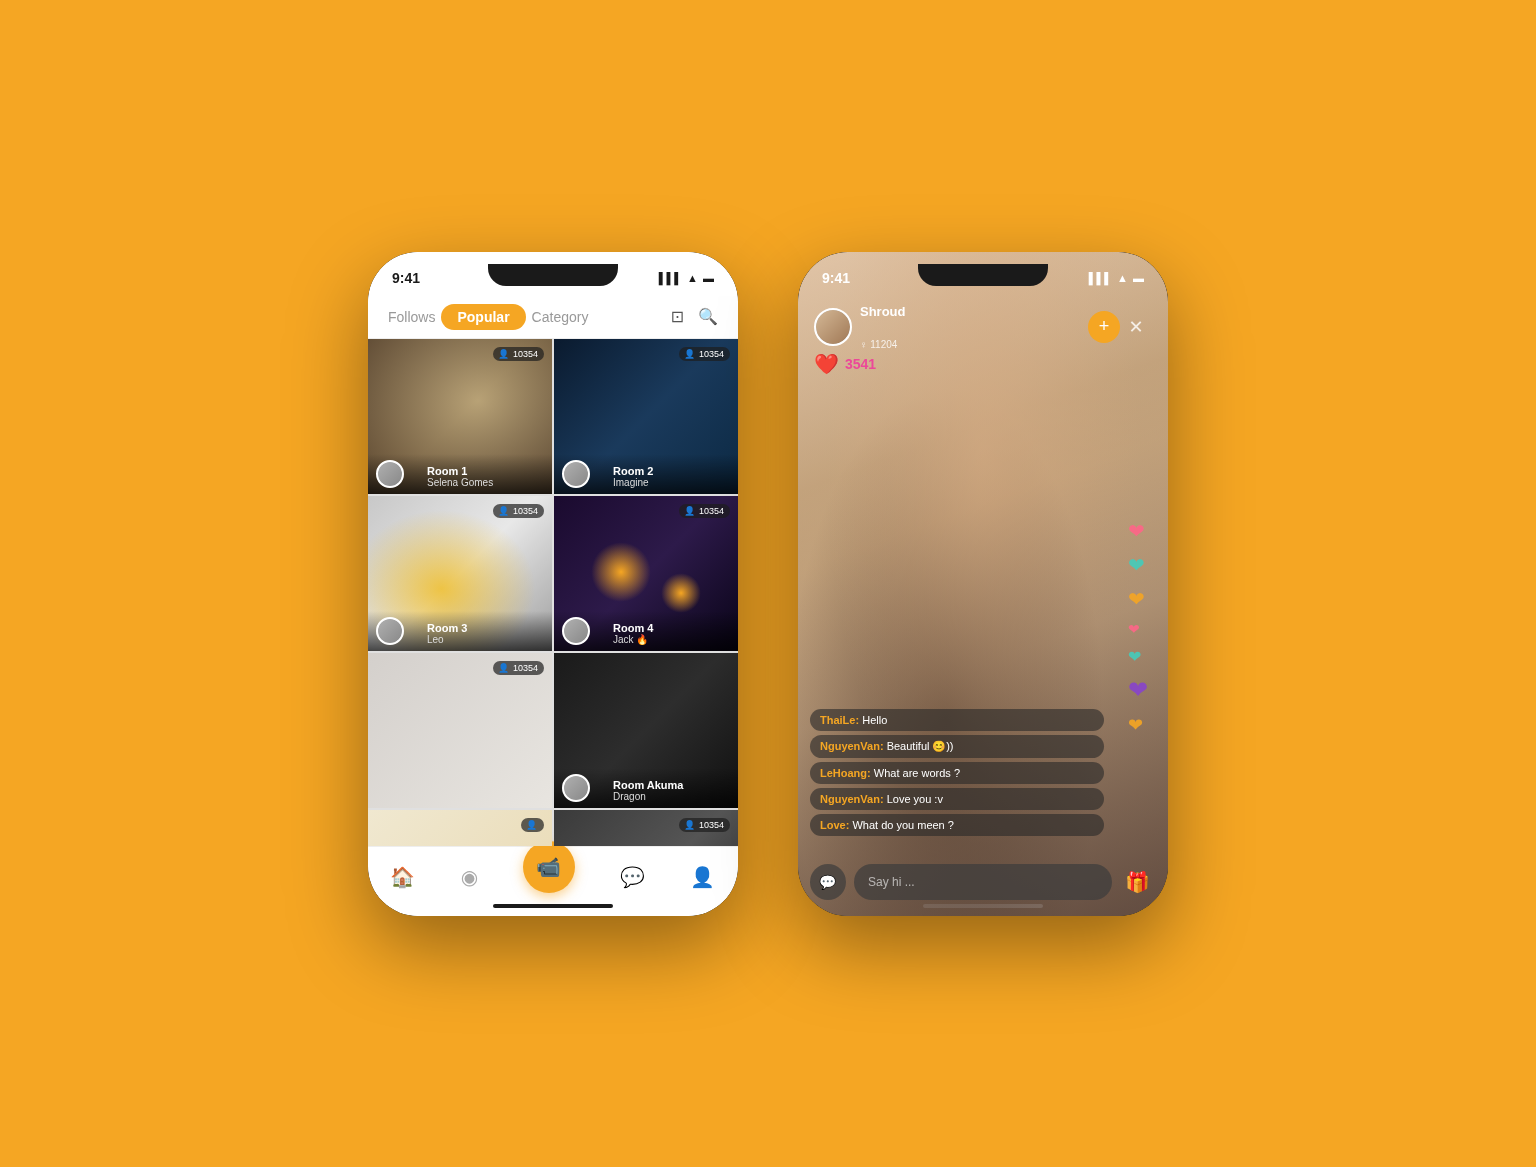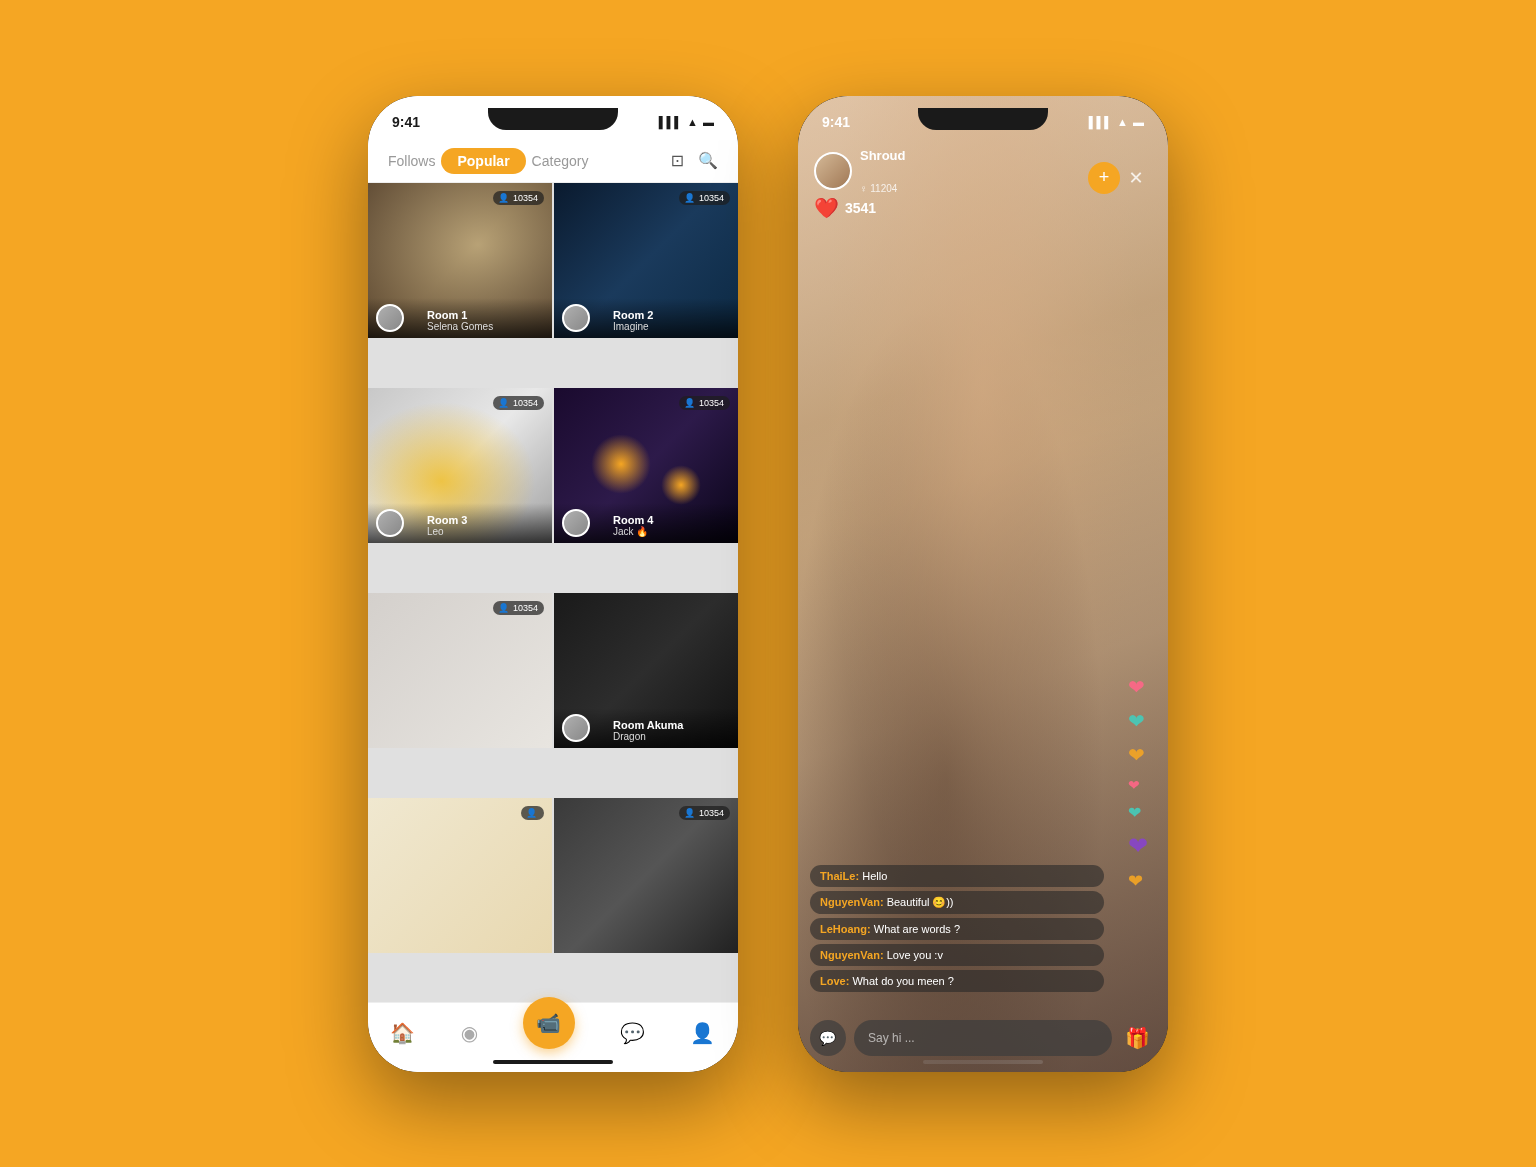--- a/index.html
+++ b/index.html
@@ -15,21 +15,21 @@
     }
     .phones-container {
       display: flex;
       gap: 60px;
       align-items: center;
     }
 
     
     .phone {
       width: 370px;
-      height: 976px;
+      height: 664px;
       background: #1a1a1a;
       border-radius: 50px;
       position: relative;
       box-shadow: 0 30px 80px rgba(0,0,0,0.4);
       overflow: hidden;
       padding-left: 21px;
     }
     .phone-screen {
       position: absolute;
       top: 0; left: 0; right: 0; bottom: 0;
@@ -299,21 +299,21 @@
         radial-gradient(ellipse at 50% 30%, rgba(220,180,140,0.9) 0%, transparent 60%),
         radial-gradient(ellipse at 40% 70%, rgba(60,40,30,0.8) 0%, transparent 50%);
       z-index: 1;
     }
 
     .live-header {
       position: absolute;
       top: 44px;
       left: 0; right: 0;
       display: flex;
-      align-items: flex-end;
+      align-items: center;
       padding: 8px 16px;
       z-index: 20;
     }
     .live-profile {
       display: flex;
       align-items: center;
       gap: 8px;
       flex: 1;
     }
     .live-avatar {
@@ -357,21 +357,21 @@
       left: 16px;
       z-index: 20;
       display: flex;
       align-items: center;
       gap: 6px;
     }
     .heart-icon-big {
       color: #ff4466;
       font-size: 20px;
     }
-    .likes-count { color: #ffffff; font-size: 14px; font-weight: 600; }
+    .likes-count { color: #ec4899; font-size: 14px; font-weight: 600; }
 
     
     .floating-hearts {
       position: absolute;
       right: 20px;
       bottom: 180px;
       z-index: 25;
       display: flex;
       flex-direction: column;
       gap: 10px;

